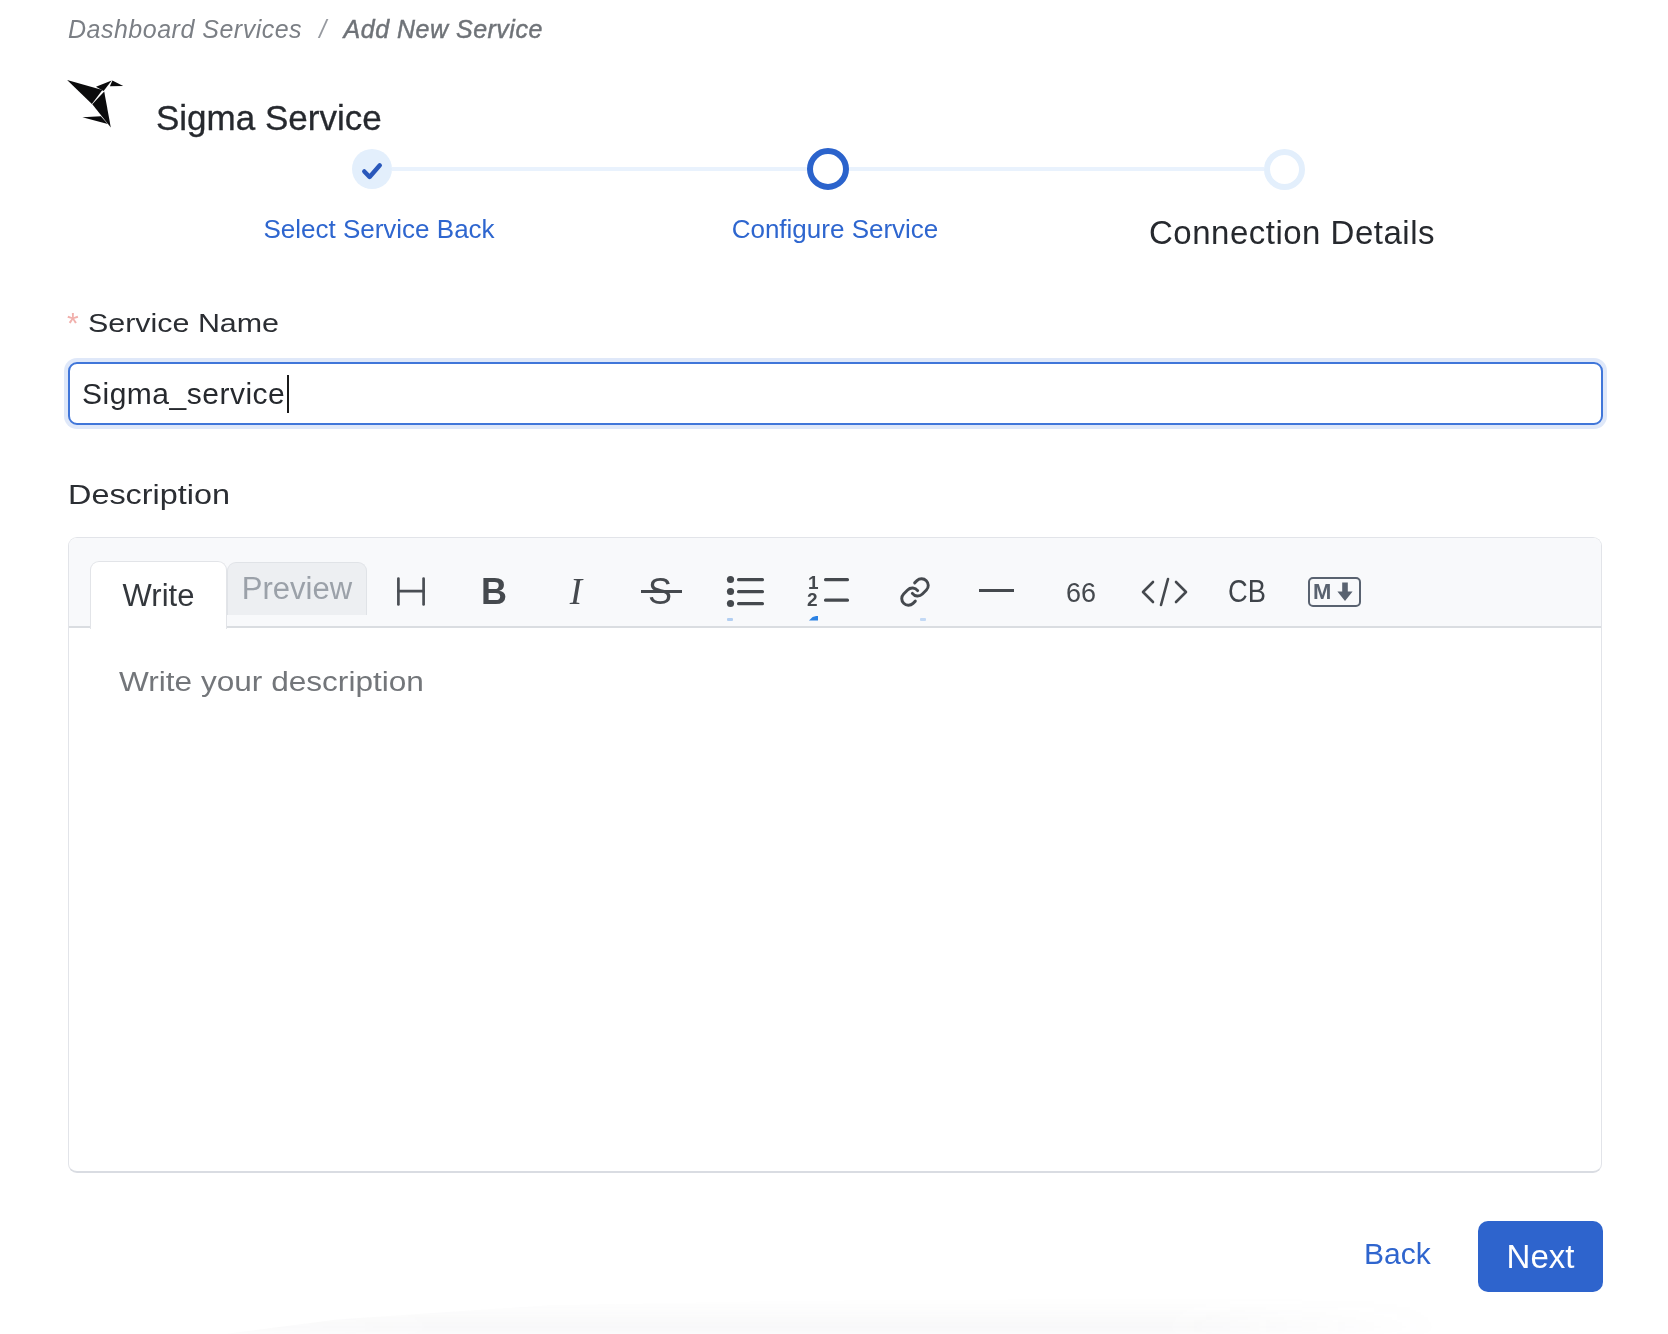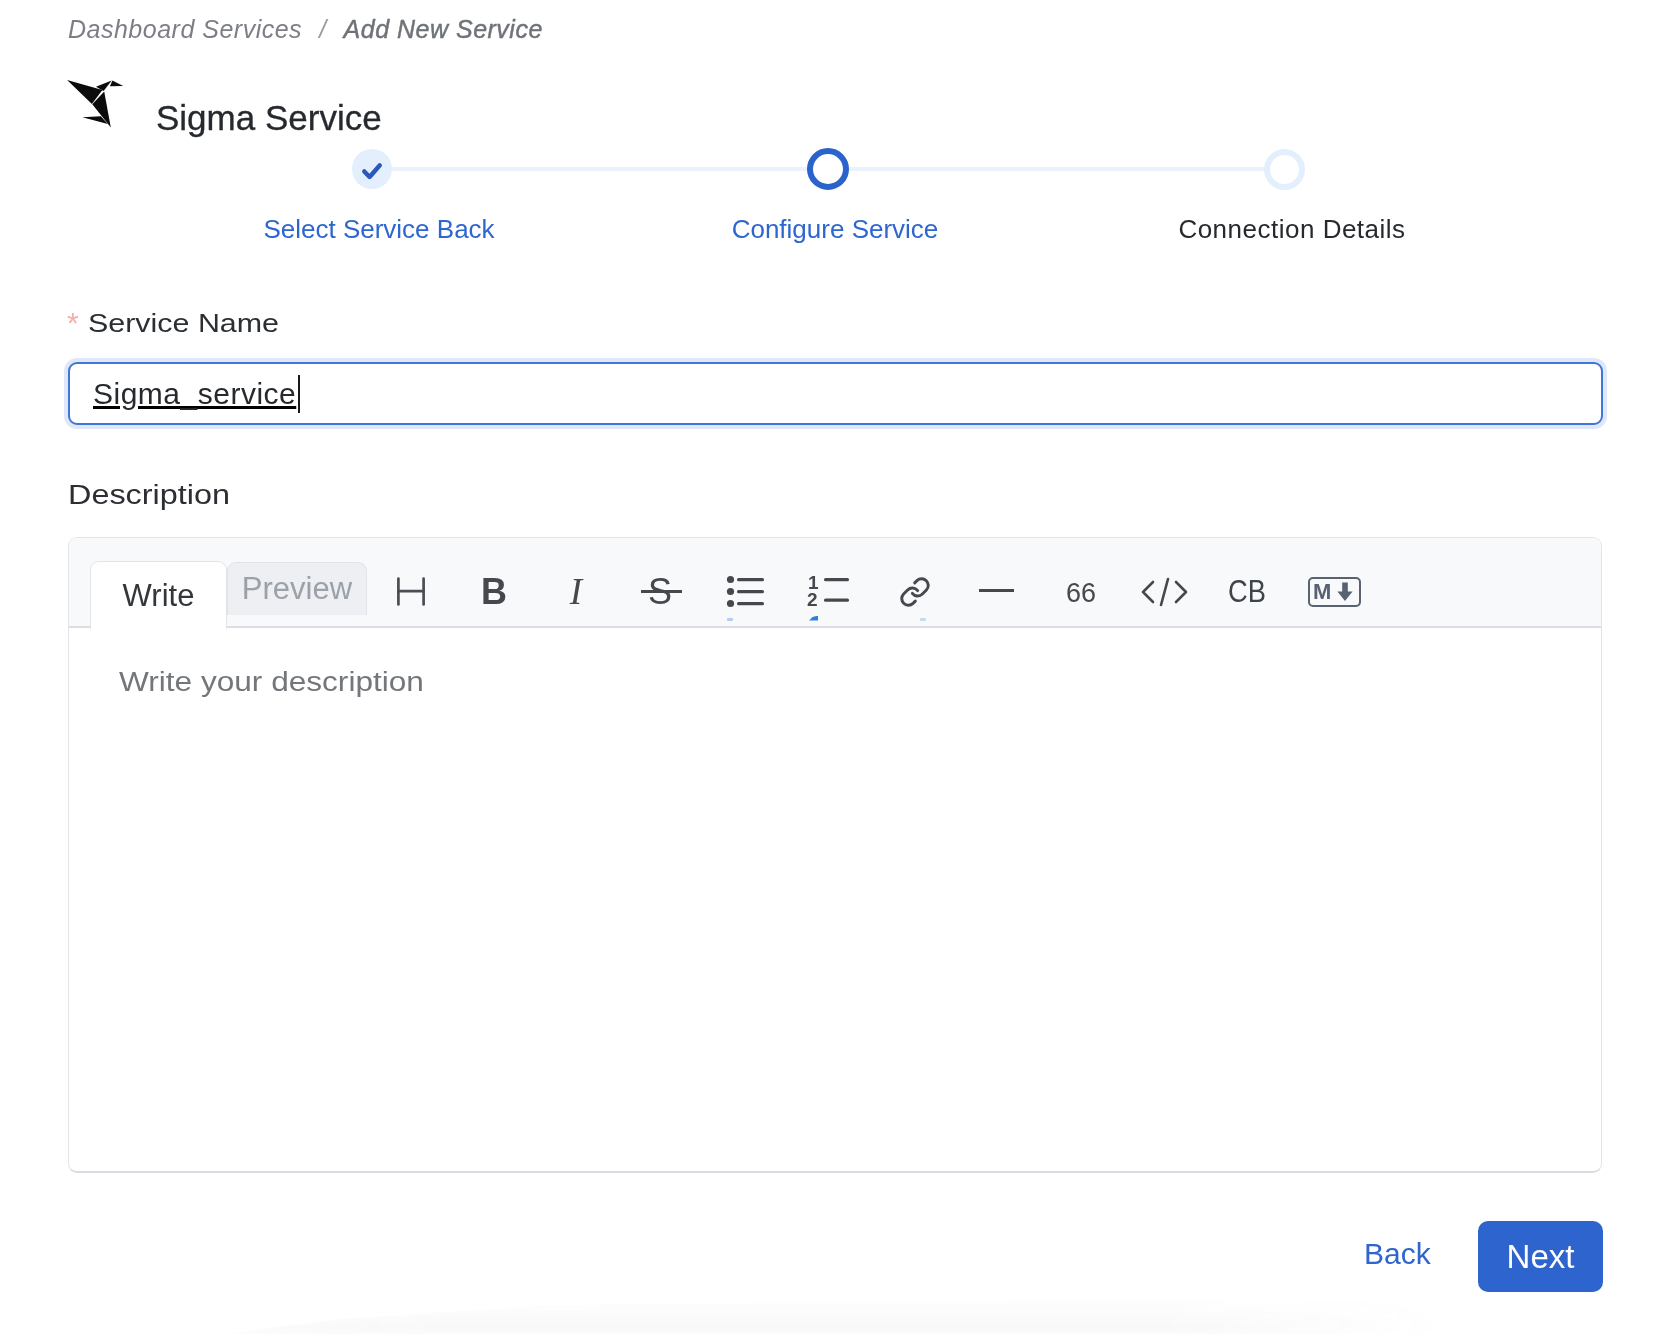--- a/index.html
+++ b/index.html
@@ -30,26 +30,26 @@
 <div class="abs" style="left:849px; top:167px; width:415px; height:4px; background:#e9f2fd;"></div>
 <div class="abs" style="left:352px; top:149px; width:40px; height:40px; border-radius:50%; background:#e3effc;"></div>
 <svg class="abs" style="left:352px; top:149px;" width="40" height="40" viewBox="0 0 40 40">
   <path d="M12.3 22.4 L17.6 28.0 L27.8 16.3" fill="none" stroke="#2a58bb" stroke-width="4.4" stroke-linecap="round" stroke-linejoin="round"></path>
 </svg>
 <div class="abs" style="left:807px; top:148px; width:42px; height:42px; border-radius:50%; border:6px solid #2b63cc; background:#fff;"></div>
 <div class="abs" style="left:1264px; top:149px; width:41px; height:41px; border-radius:50%; border:6px solid #e3effc; background:#fff;"></div>
 
 <div class="abs" style="left:151px; top:214px; width:456px; text-align:center; font-size:26px; color:#2e66cf;">Select Service Back</div>
 <div class="abs" style="left:607px; top:214px; width:456px; text-align:center; font-size:26px; color:#2e66cf;">Configure Service</div>
-<div class="abs" style="left:1064px; top:214px; width:456px; text-align:center; font-size:26px; color:#26292e; letter-spacing:0.5px;">Connection Details</div>
+<div class="abs" style="left:1064px; top:214px; width:456px; text-align:center; font-size:33px; color:#26292e; letter-spacing:0.5px;">Connection Details</div>
 
 <div class="abs" style="left:67px; top:306px; font-size:30px; color:#f1b0ac;">*</div>
 <div class="abs" style="left:88px; top:308px; font-size:26px; color:#2b2e33; transform:scaleX(1.17); transform-origin:left top;">Service Name</div>
 
-<div class="abs" style="left:68px; top:362px; width:1535px; height:63px; border:2px solid #4076d9; border-radius:9px; box-shadow:0 0 0 4px rgba(77,130,221,0.18); background:#fff; display:flex; align-items:center; padding-left:23px;text-decoration:underline;">
+<div class="abs" style="left:68px; top:362px; width:1535px; height:63px; border:2px solid #4076d9; border-radius:9px; box-shadow:0 0 0 4px rgba(77,130,221,0.18); background:#fff; display:flex; align-items:center; padding-left:12px;">
   <span style="font-size:30px; color:#26292e; letter-spacing:0.5px;">Sigma_service</span>
     <span style="display:inline-block; width:2px; height:38px; background:#1a1a1a; margin-left:2px;"></span>
 </div>
 
 <div class="abs" style="left:68px; top:480px; font-size:27px; color:#2b2e33; transform:scaleX(1.2); transform-origin:left top;">Description</div>
 
 <div class="abs" style="left:68px; top:537px; width:1534px; height:636px; border:1px solid #e2e4e9; border-bottom:2px solid #d9dce2; border-radius:9px; background:#fff;">
   <div class="abs" style="left:0; top:0; width:100%; height:90px; background:#f8f9fb; border-bottom:2px solid #dadde1; border-radius:8px 8px 0 0;"></div>
 </div>
 

